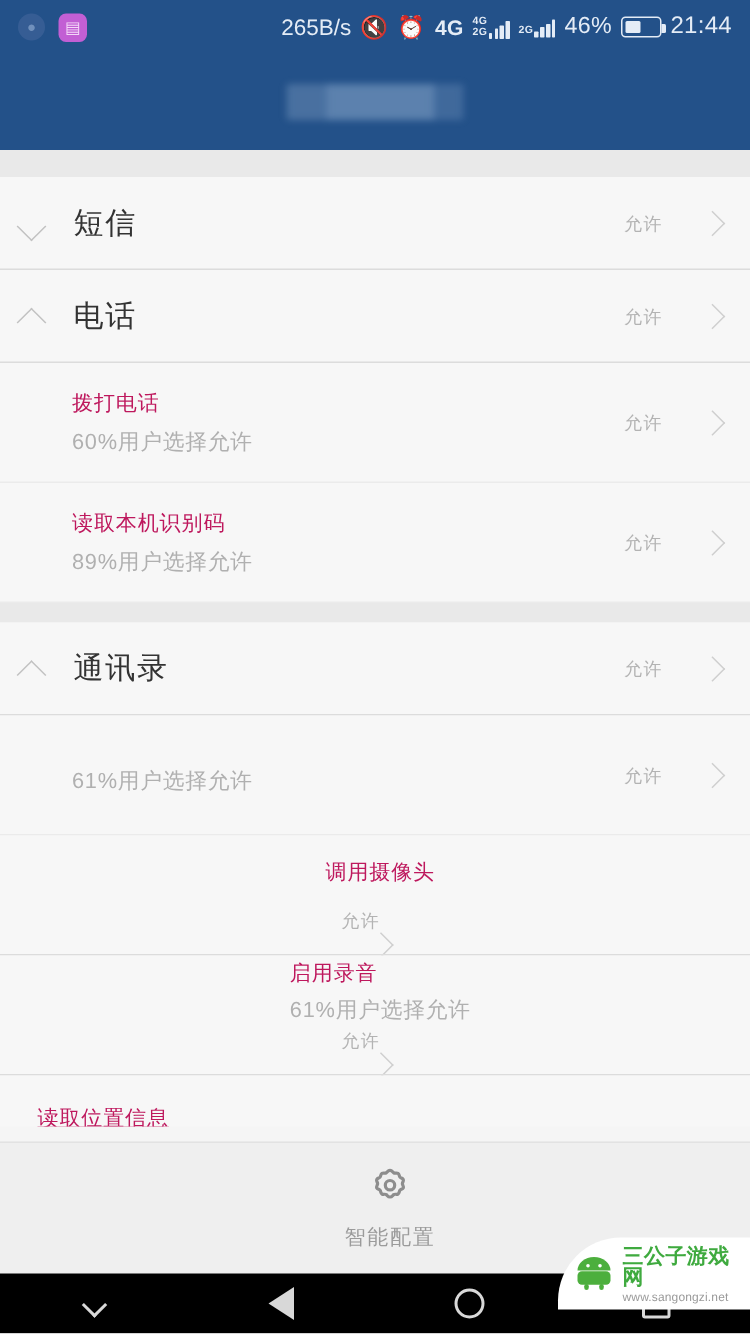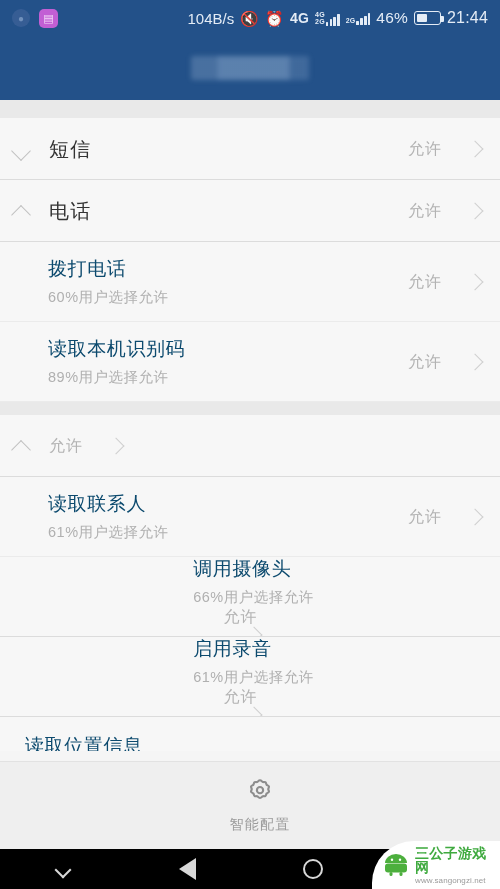--- a/index.html
+++ b/index.html
@@ -114,32 +114,32 @@
   }
   .chev-v.up::before {
     top:10px;
     border-left:none; border-bottom:none;
     border-right:1.6px solid #c2c2c2; border-top:1.6px solid #c2c2c2;
     transform:rotate(-45deg);
   }
 
   .labels { display:flex; flex-direction:column; justify-content:center; flex:1 1 auto; min-width:0; }
   .t-main {
-    font-size:19px; color:#0c4a6e; letter-spacing:.6px; line-height:1.25;
+    font-size:14px; color:#be185d; letter-spacing:.6px; line-height:1.25;
     white-space:nowrap;
   }
   .row.group .t-main { font-size:20px; color:#333; letter-spacing:1.2px; }
   .t-sub {
     margin-top:7px; font-size:14.5px; color:#b0b0b0; letter-spacing:.5px;
     white-space:nowrap;
   }
   .t-sub .pct { margin-right:0; }
 
   .state {
-    font-size:16px; color:#b3b3b3; letter-spacing:1px;
+    font-size:12px; color:#b3b3b3; letter-spacing:1px;
     margin-right:26px; white-space:nowrap;
   }
   .chev-r {
     width:14px; height:14px; position:relative; flex:0 0 14px;
   }
   .chev-r::before {
     content:""; position:absolute; left:1px; top:1px;
     width:11px; height:11px;
     border-right:1.7px solid #cfcfcf; border-top:1.7px solid #cfcfcf;
     transform:rotate(45deg);
@@ -176,21 +176,21 @@
   .nav-back {
     width:0; height:0;
     border-top:11px solid transparent; border-bottom:11px solid transparent;
     border-right:17px solid #d8d8d8;
   }
   .nav-home { width:20px; height:20px; border:2px solid #d8d8d8; border-radius:50%; }
   .nav-recent { width:19px; height:19px; border:2px solid #d8d8d8; border-radius:2px; }
 
   
   .watermark {
-    position:absolute; right:0; bottom:0;
+    position:absolute; right:0; bottom:16px;
     width:128px; height:48px;
     background:#fff;
     border-top-left-radius:42px;
     display:flex; align-items:center; padding-left:10px; gap:5px;
   }
   .wm-logo {
     width:28px; height:23px; flex:0 0 28px; position:relative;
   }
   .wm-logo svg { display:block; }
   .wm-txt { display:flex; flex-direction:column; line-height:1; }
@@ -201,21 +201,21 @@
 <body>
 
 <div class="phone">
 
   <div class="statusbar">
     <div class="sb-left">
       <span class="notif-dot">●</span>
       <span class="notif-sq">▤</span>
     </div>
     <div class="sb-right">
-      <span class="sb-net">104B/s</span>
+      <span class="sb-net">265B/s</span>
       <span class="ic ic-mute">🔇</span>
       <span class="ic ic-alarm">⏰</span>
       <span class="sig-4g">4G</span>
       <span class="sig-group">
         <span class="sig-lbl">
           <b>4G</b>
           <b>2G</b>
         </span>
         <span class="sig-bars">
             <i></i>
@@ -282,37 +282,38 @@
             <div class="t-main">读取本机识别码</div>
             <div class="t-sub"><span class="pct">89%</span><span>用户选择允许</span></div>
           </div>
           <span class="state">允许</span>
           <span class="chev-r"></span>
           <span class="sep-inset"></span>
         </div>
         <div class="gap g2"></div>
         <div class="row group">
           <span class="chev-v up"></span>
+          <div class="labels">
+            <div class="t-main">通讯录</div>
+          </div>
           <span class="state">允许</span>
           <span class="chev-r"></span>
           <span class="sep-full"></span>
         </div>
         <div class="row sub">
           <div class="labels">
-            <div class="t-main">读取联系人</div>
             <div class="t-sub"><span class="pct">61%</span><span>用户选择允许</span></div>
           </div>
           <span class="state">允许</span>
           <span class="chev-r"></span>
           <span class="sep-inset"></span>
         </div>
         <div class="row plain">
           <div class="labels">
             <div class="t-main">调用摄像头</div>
-            <div class="t-sub"><span class="pct">66%</span><span>用户选择允许</span></div>
           </div>
           <span class="state">允许</span>
           <span class="chev-r"></span>
           <span class="sep-full"></span>
         </div>
         <div class="row plain">
           <div class="labels">
             <div class="t-main">启用录音</div>
             <div class="t-sub"><span class="pct">61%</span><span>用户选择允许</span></div>
           </div>

